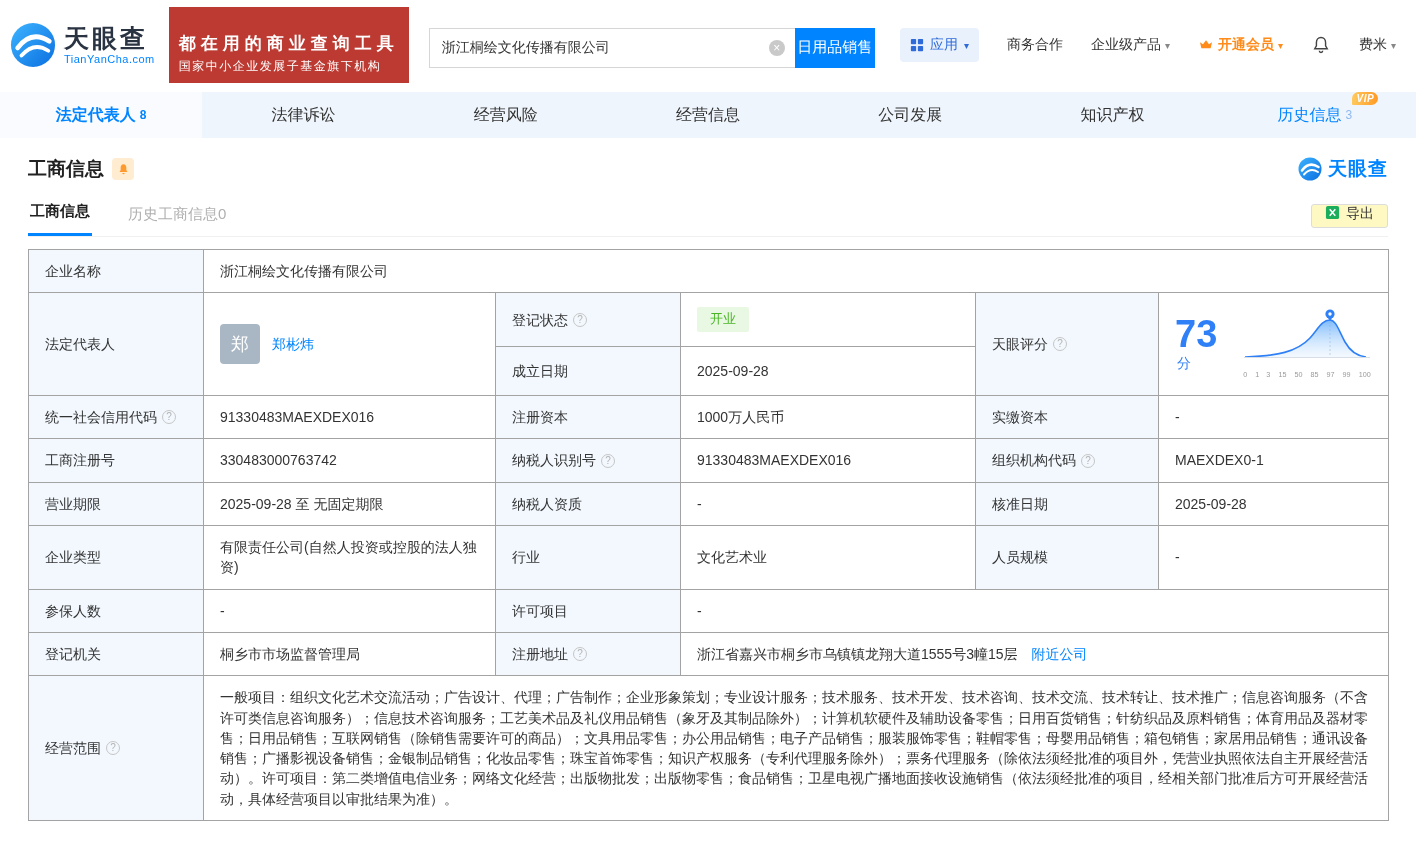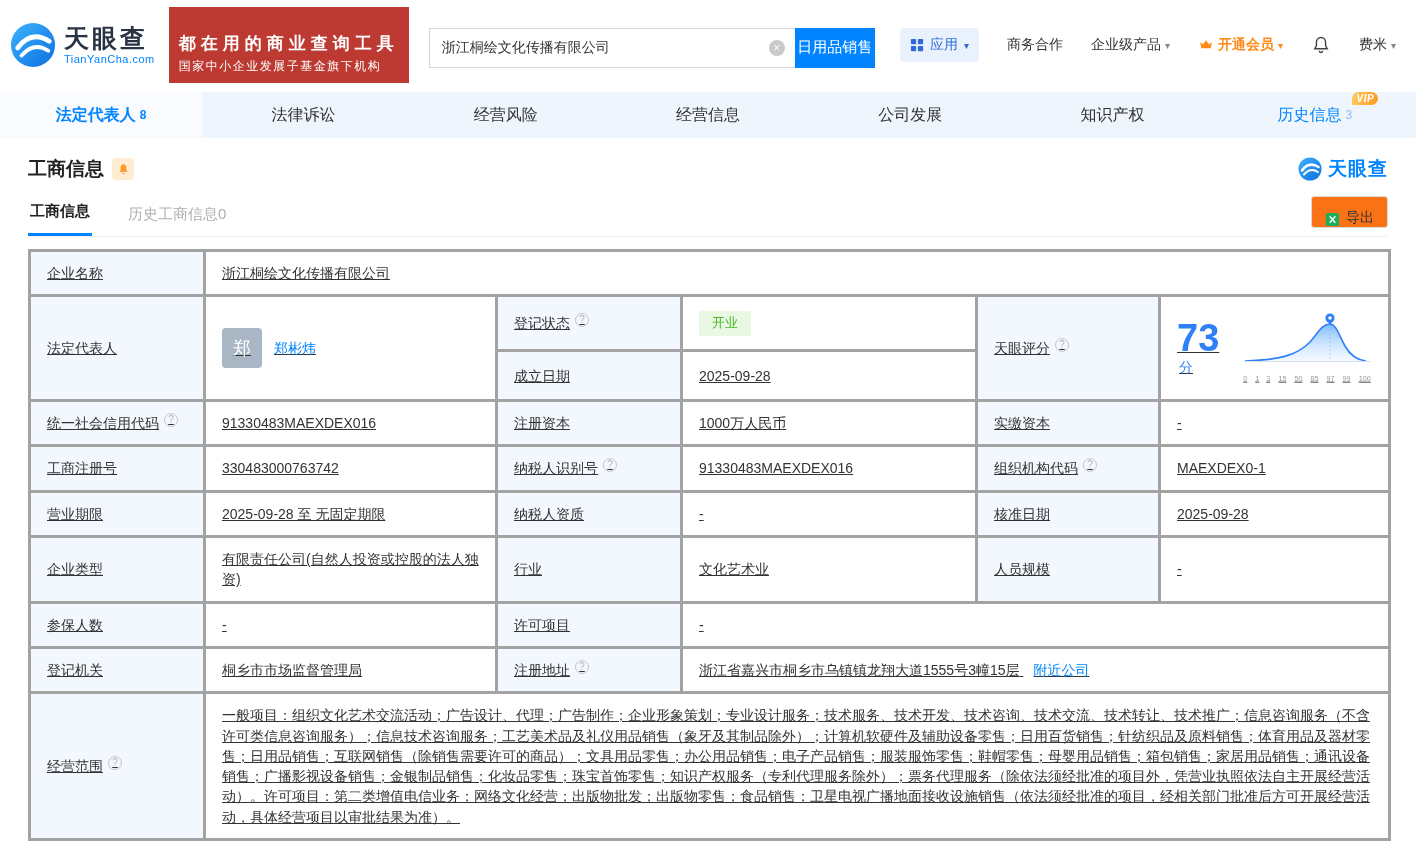--- a/index.html
+++ b/index.html
@@ -49,27 +49,27 @@
   .section-head { display:flex; align-items:center; margin:18px 28px 0; }
   .section-title { font-size:19px; font-weight:bold; color:#222; }
   .bell-badge { width:22px; height:22px; background:#ffecd1; border-radius:4px; margin-left:8px; display:flex; align-items:center; justify-content:center; cursor:pointer; }
   .mini-logo { margin-left:auto; display:flex; align-items:center; gap:6px; cursor:pointer; }
   .mini-logo .t { font-size:19px; font-weight:bold; color:#0084ff; letter-spacing:1px; }
 
   .subtab-row { display:flex; align-items:flex-end; margin:14px 28px 0; border-bottom:1px solid #f0f0f0; }
   .subtab { font-size:15px; padding:6px 2px 12px; margin-right:34px; cursor:pointer; }
   .subtab.active { color:#222; font-weight:bold; border-bottom:3px solid #0084ff; }
   .subtab.inactive { color:#b0b0b0; }
-  .export-btn { margin-left:auto; margin-bottom:8px; display:flex; align-items:flex-end; gap:6px; border:1px solid #dcdcdc; border-radius:3px; background:#f97316; height:32px; padding:0 13px; font-size:14px; color:#333; cursor:pointer; font-family:inherit; }
+  .export-btn { margin-left:auto; margin-bottom:8px; display:flex; align-items:flex-start; gap:6px; border:1px solid #dcdcdc; border-radius:3px; background:#fef9c3; height:24px; padding:0 13px; font-size:14px; color:#333; cursor:pointer; font-family:inherit; }
 
   
   table.info { width:1360px; margin:12px 28px 0; border-collapse:collapse; table-layout:fixed; }
-  .info th, .info td { border:3px solid #a3a3a3; font-size:14px; font-weight:normal; text-align:left; vertical-align:middle; padding:11px 16px; color:#333; line-height:1.45;text-decoration:underline; }
+  .info th, .info td { border:1px solid #a3a3a3; font-size:14px; font-weight:normal; text-align:left; vertical-align:middle; padding:11px 16px; color:#333; line-height:1.45; }
   .info th.lbl { background:#f2f8fe; }
-  .lbl-inner { display:flex; }
+  .lbl-inner { display:flex; align-items:center; }
   .help { display:inline-block; width:14px; height:14px; margin-left:5px; border:1px solid #c6c6c6; border-radius:50%; color:#b3b3b3; font-size:10px; line-height:12px; text-align:center; cursor:pointer; flex:0 0 14px; }
   .rep-cell { display:flex; align-items:center; gap:12px; }
   .avatar { width:40px; height:40px; border-radius:4px; background:#a9b7c4; color:#fff; font-size:18px; display:flex; align-items:center; justify-content:center; cursor:pointer; }
   a.link, .link { color:#0084ff; text-decoration:none; cursor:pointer; }
   .status-badge { display:inline-block; background:#e9f8e3; color:#49b525; font-size:13px; padding:3px 13px; border-radius:2px; }
   .score-cell { display:flex; align-items:center; gap:12px; padding:4px 0; }
   .score-num { font-size:38px; font-weight:bold; color:#2f80f7; line-height:1; }
   .score-unit { font-size:14px; color:#2f80f7; margin-left:2px; }
   .chart-wrap { width:132px; }
   .axis-row { display:flex; justify-content:space-between; width:128px; margin:1px auto 0; }

